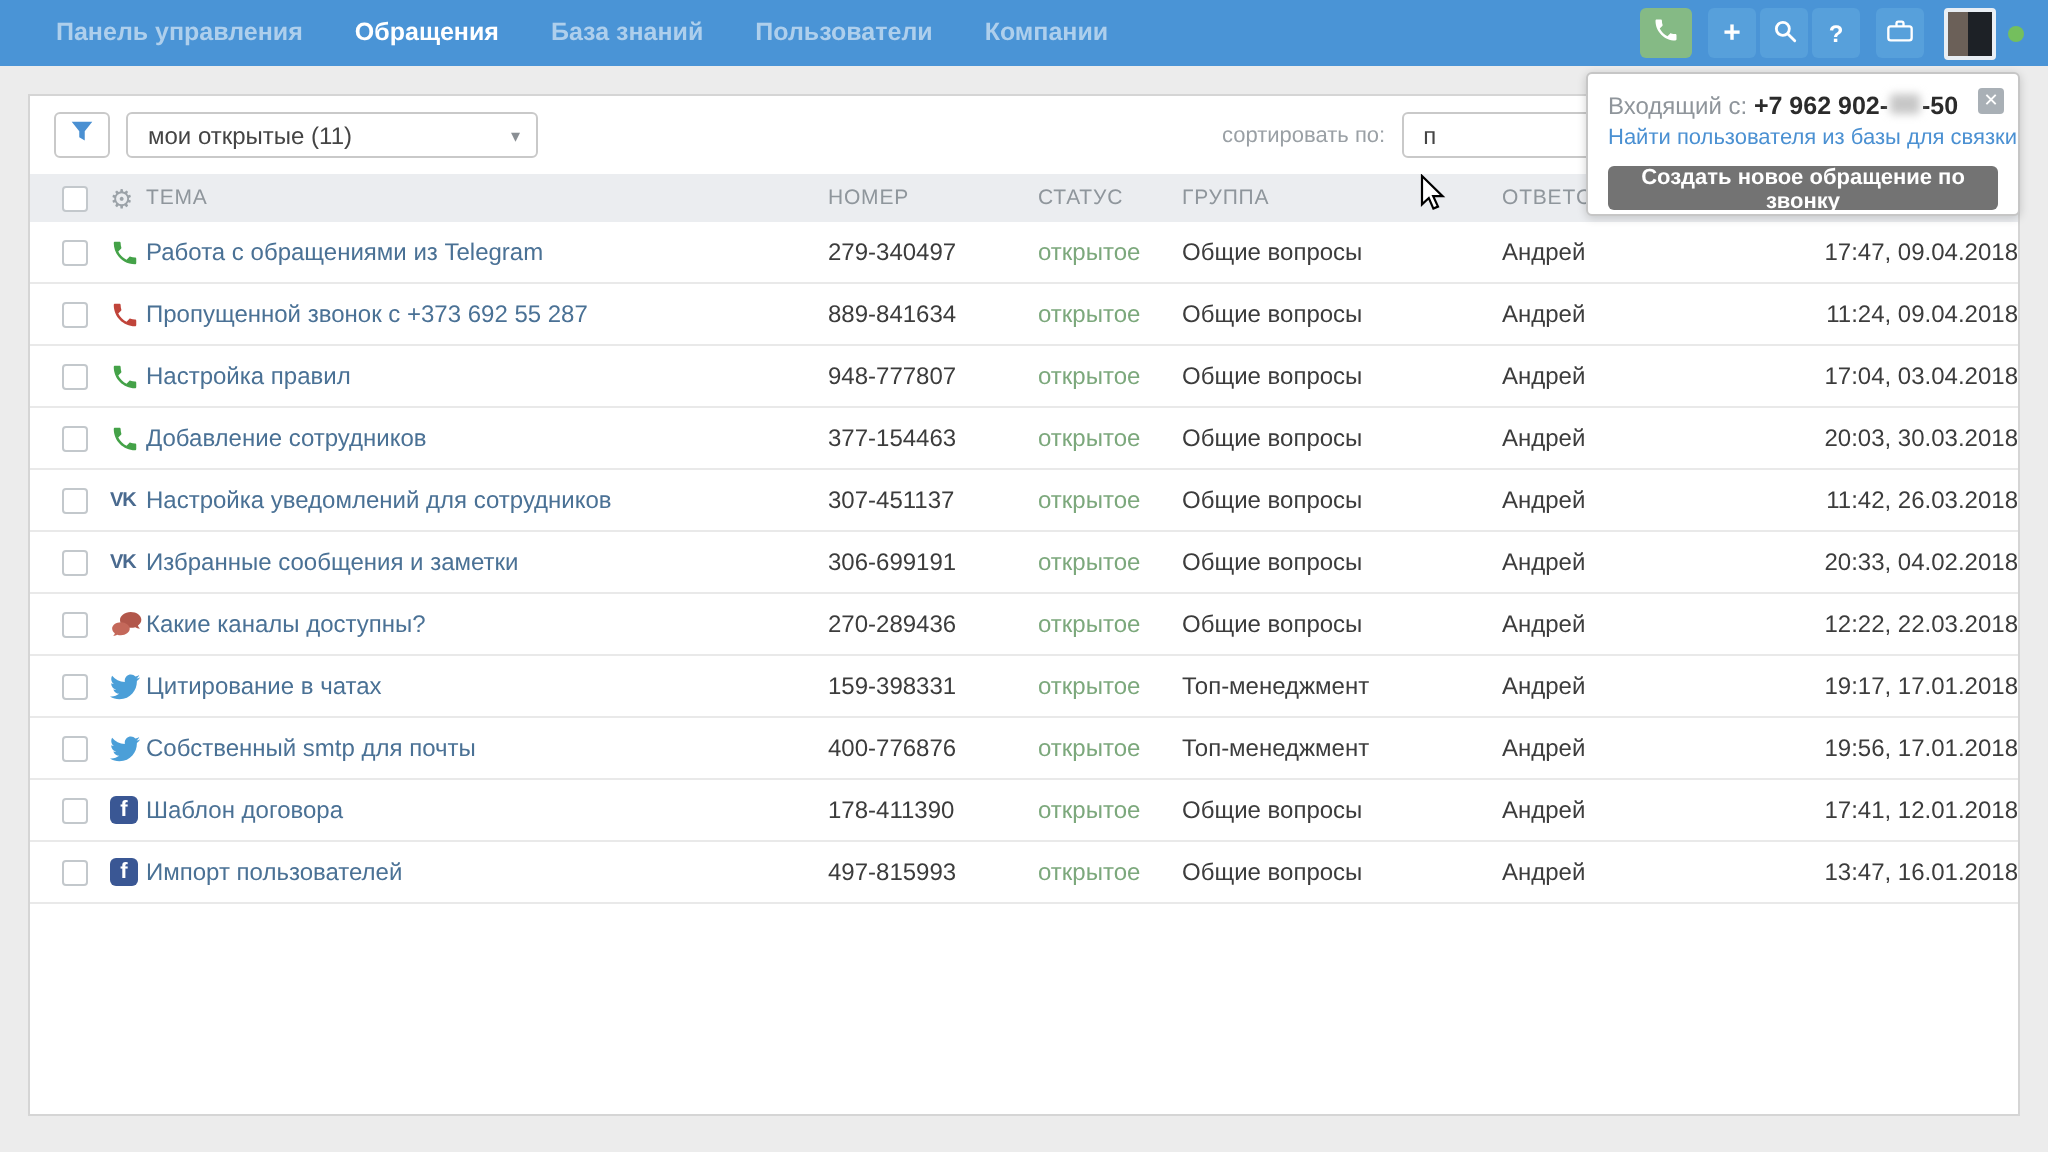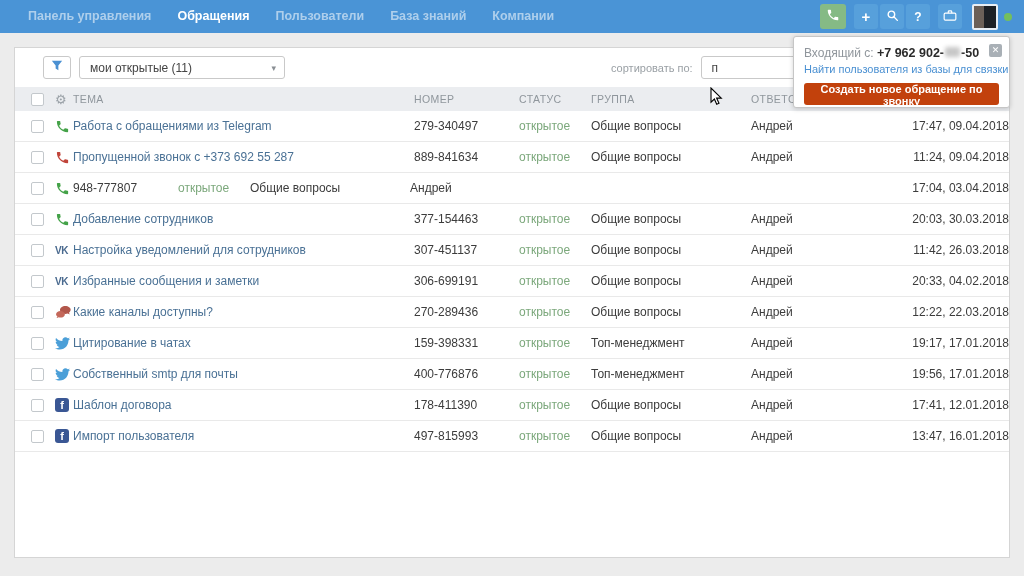--- a/index.html
+++ b/index.html
@@ -15,21 +15,21 @@
   .nav-btn.phone { background:#85ba85; width:26px; }
   .btn-group { display:flex; gap:2px; }
   .glyph-plus { font-size:15px; font-weight:bold; line-height:1; }
   .glyph-help { font-size:12px; font-weight:bold; line-height:1; }
   .avatar-wrap { display:flex; align-items:center; gap:6px; margin-left:2px; }
   .avatar { width:26px; height:26px; border:2px solid #e8eef4; border-radius:2px; background:linear-gradient(90deg,#6b6058 0%,#6b6058 45%,#1d2126 45%,#1d2126 100%); }
   .status-dot { width:8px; height:8px; border-radius:50%; background:#74bf5d; }
 
   
   .panel { position:absolute; left:14px; top:47px; width:996px; height:511px; background:#ffffff; border:1px solid #d5d5d5; }
-  .toolbar { position:relative; height:39px; display:flex; align-items:center; padding-left:28px; }
+  .toolbar { position:relative; height:39px; display:flex; align-items:center; padding-left:12px; }
   .filter-btn { width:28px; height:23px; background:#fff; border:1px solid #c9c9c9; border-radius:3px; display:flex; align-items:center; justify-content:center; cursor:pointer; }
   .dropdown { height:23px; border:1px solid #c9c9c9; border-radius:3px; background:#fff; display:flex; align-items:center; padding:0 8px 0 10px; font-size:12px; color:#444; cursor:pointer; }
   .dd-filter { width:206px; margin-left:8px; }
   .dd-caret { margin-left:auto; color:#8a8f94; font-size:9px; }
   .sort-group { position:absolute; left:596px; top:8px; display:flex; align-items:center; }
   .sort-label { font-size:11px; color:#9aa0a5; }
   .dd-sort { width:248px; margin-left:8px; }
 
   
   .thead { height:24px; background:#ebedf0; display:flex; align-items:center; font-size:10.5px; color:#8f969c; letter-spacing:.4px; }
@@ -50,33 +50,33 @@
   .vk { color:#4a6a8f; font-weight:800; font-size:10px; letter-spacing:-0.5px; }
   .fb { width:14px; height:14px; background:#3a5794; border-radius:3px; color:#fff; font-weight:bold; font-size:11px; display:flex; align-items:center; justify-content:center; }
 
   
   .popup { position:absolute; left:793px; top:36px; width:217px; height:72px; background:#fff; border:1px solid #c6c6c6; border-radius:3px; box-shadow:0 1px 5px rgba(0,0,0,.18); z-index:20; padding:9px 10px; }
   .popup-line1 { font-size:12px; color:#8f959b; }
   .popup-line1 b { color:#2b2b2b; font-size:12.5px; }
   .blurbox { display:inline-block; width:15px; height:10px; background:#c7c7c7; filter:blur(2px); border-radius:2px; margin:0 1px; vertical-align:baseline; }
   .popup-close { position:absolute; right:7px; top:7px; width:13px; height:13px; background:#a9b0b6; border-radius:2px; color:#fff; font-size:9px; line-height:13px; text-align:center; cursor:pointer; }
   .popup-link { display:block; margin-top:3px; font-size:11px; color:#4a90d2; text-decoration:none; cursor:pointer; white-space:nowrap; }
-  .popup-btn { margin-top:8px; width:100%; height:22px; background:#c2410c; border:none; border-radius:3px; color:#fff; font-weight:bold; font-size:11px; cursor:pointer; font-family:"Liberation Sans",sans-serif; }
+  .popup-btn { margin-top:8px; width:100%; height:22px; background:#737373; border:none; border-radius:3px; color:#fff; font-weight:bold; font-size:11px; cursor:pointer; font-family:"Liberation Sans",sans-serif; }
 
   .cursor { position:absolute; left:707px; top:87px; z-index:30; pointer-events:none; }
 </style>
 </head>
 <body>
 
 <div class="topnav">
   <div id="nav-items" style="display:flex;">
       <a class="nav-item">Панель управления</a>
       <a class="nav-item active">Обращения</a>
+      <a class="nav-item">База знаний</a>
       <a class="nav-item">Пользователи</a>
-      <a class="nav-item">База знаний</a>
       <a class="nav-item">Компании</a>
     </div>
 </div>
 <div class="nav-right">
   <button class="nav-btn phone">
     <span>
       <svg width="14" height="14" viewBox="0 0 24 24">
           <path fill="#ffffff" d="M6.62 10.79c1.44 2.83 3.76 5.14 6.59 6.59l2.2-2.2c.27-.27.67-.36 1.02-.24 1.12.37 2.33.57 3.57.57.55 0 1 .45 1 1V20c0 .55-.45 1-1 1-9.39 0-17-7.61-17-17 0-.55.45-1 1-1h3.5c.55 0 1 .45 1 1 0 1.25.2 2.45.57 3.57.11.35.03.74-.25 1.02l-2.2 2.2z"></path>
         </svg>
     </span>
@@ -185,20 +185,23 @@
       </div>
       <div class="trow">
         <div class="cell c-check">
           <span class="checkbox"></span>
         </div>
         <div class="cell c-icon">
           <svg width="15" height="15" viewBox="0 0 24 24">
             <path fill="#44a248" d="M6.62 10.79c1.44 2.83 3.76 5.14 6.59 6.59l2.2-2.2c.27-.27.67-.36 1.02-.24 1.12.37 2.33.57 3.57.57.55 0 1 .45 1 1V20c0 .55-.45 1-1 1-9.39 0-17-7.61-17-17 0-.55.45-1 1-1h3.5c.55 0 1 .45 1 1 0 1.25.2 2.45.57 3.57.11.35.03.74-.25 1.02l-2.2 2.2z"></path>
           </svg>
         </div>
+        <div class="cell c-topic">
+          <a class="topic">Настройка правил</a>
+        </div>
         <div class="cell c-num">948-777807</div>
         <div class="cell c-status">открытое</div>
         <div class="cell c-group">Общие вопросы</div>
         <div class="cell c-assign">Андрей</div>
         <div class="cell c-date">17:04, 03.04.2018</div>
       </div>
       <div class="trow">
         <div class="cell c-check">
           <span class="checkbox"></span>
         </div>
@@ -320,21 +323,21 @@
         <div class="cell c-date">17:41, 12.01.2018</div>
       </div>
       <div class="trow">
         <div class="cell c-check">
           <span class="checkbox"></span>
         </div>
         <div class="cell c-icon">
           <span class="fb">f</span>
         </div>
         <div class="cell c-topic">
-          <a class="topic">Импорт пользователя</a>
+          <a class="topic">Импорт пользователей</a>
         </div>
         <div class="cell c-num">497-815993</div>
         <div class="cell c-status">открытое</div>
         <div class="cell c-group">Общие вопросы</div>
         <div class="cell c-assign">Андрей</div>
         <div class="cell c-date">13:47, 16.01.2018</div>
       </div>
     </div>
 </div>
 

